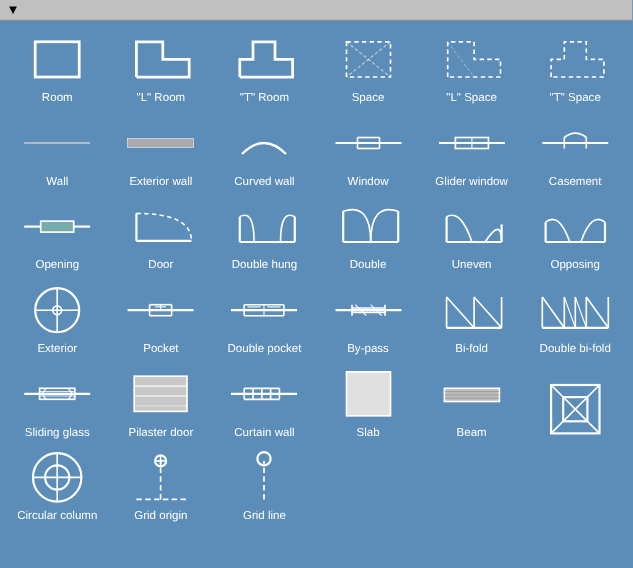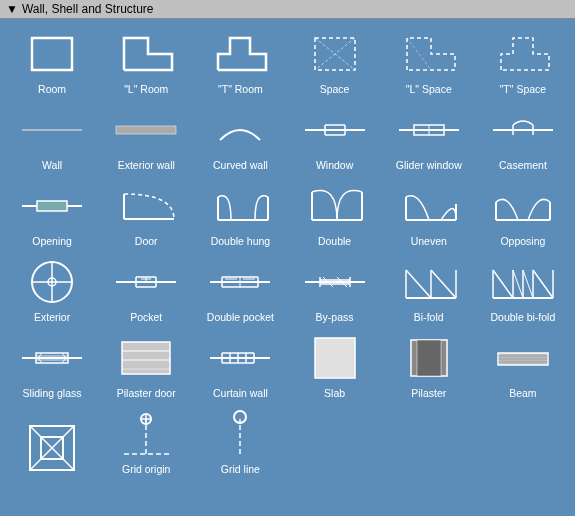--- a/index.html
+++ b/index.html
@@ -52,21 +52,20 @@
       line-height: 1.2;
       min-height: 14px;
     }
     svg { overflow: visible; }
   </style>
 </head>
 <body>
 
 <div class="title-bar">
   <span>▼</span>
-  <span>Wall, Shell and Structure</span>
 </div>
 
 <div class="grid">
 
   <div class="cell">
     <div class="icon-area">
       <svg width="48" height="40">
           <rect x="4" y="4" width="40" height="32" fill="none" stroke="#fff" stroke-width="2.5"></rect>
         </svg>
     </div>
@@ -393,29 +392,20 @@
 
   <div class="cell">
     <div class="icon-area">
       <svg width="44" height="44">
         <rect x="2" y="2" width="40" height="40" fill="#e0e0e0" stroke="#fff" stroke-width="1.5"></rect>
       </svg>
     </div>
     <div class="label">Slab</div>
   </div>
 
-  <div class="cell">
-    <div class="icon-area">
-      <svg width="44" height="44">
-        <rect x="4" y="4" width="36" height="36" fill="#888" stroke="#fff" stroke-width="1.5"></rect>
-        <rect x="10" y="4" width="24" height="36" fill="#666" stroke="#fff" stroke-width="0.5"></rect>
-      </svg>
-    </div>
-    <div class="label">Pilaster</div>
-  </div>
 
 
   <div class="cell">
     <div class="icon-area">
       <svg width="60" height="30">
         <rect x="5" y="10" width="50" height="12" fill="#bbb" stroke="#fff" stroke-width="1.5"></rect>
         <line x1="5" y1="13" x2="55" y2="13" stroke="#888" stroke-width="0.5"></line>
         <line x1="5" y1="16" x2="55" y2="16" stroke="#888" stroke-width="0.5"></line>
         <line x1="5" y1="19" x2="55" y2="19" stroke="#888" stroke-width="0.5"></line>
       </svg>
@@ -427,20 +417,31 @@
     <div class="icon-area">
       <svg width="50" height="50">
         <rect x="3" y="3" width="44" height="44" fill="none" stroke="#fff" stroke-width="2"></rect>
         <line x1="3" y1="3" x2="47" y2="47" stroke="#fff" stroke-width="1.5"></line>
         <line x1="47" y1="3" x2="3" y2="47" stroke="#fff" stroke-width="1.5"></line>
         <rect x="14" y="14" width="22" height="22" fill="none" stroke="#fff" stroke-width="2"></rect>
       </svg>
     </div>
   </div>
 
+  <div class="cell">
+    <div class="icon-area">
+      <svg width="50" height="50">
+        <circle cx="25" cy="25" r="22" fill="none" stroke="#fff" stroke-width="2"></circle>
+        <line x1="3" y1="25" x2="47" y2="25" stroke="#fff" stroke-width="1.5"></line>
+        <line x1="25" y1="3" x2="25" y2="47" stroke="#fff" stroke-width="1.5"></line>
+        <circle cx="25" cy="25" r="11" fill="none" stroke="#fff" stroke-width="2"></circle>
+      </svg>
+    </div>
+    <div class="label">Circular column</div>
+  </div>
 
   <div class="cell">
     <div class="icon-area">
       <svg width="55" height="50">
         <line x1="5" y1="45" x2="50" y2="45" stroke="#fff" stroke-width="1.5" stroke-dasharray="5,3"></line>
         <line x1="27" y1="45" x2="27" y2="10" stroke="#fff" stroke-width="1.5" stroke-dasharray="5,3"></line>
         <circle cx="27" cy="10" r="5" fill="none" stroke="#fff" stroke-width="2"></circle>
         <line x1="22" y1="10" x2="32" y2="10" stroke="#fff" stroke-width="1.5"></line>
         <line x1="27" y1="5" x2="27" y2="15" stroke="#fff" stroke-width="1.5"></line>
       </svg>

